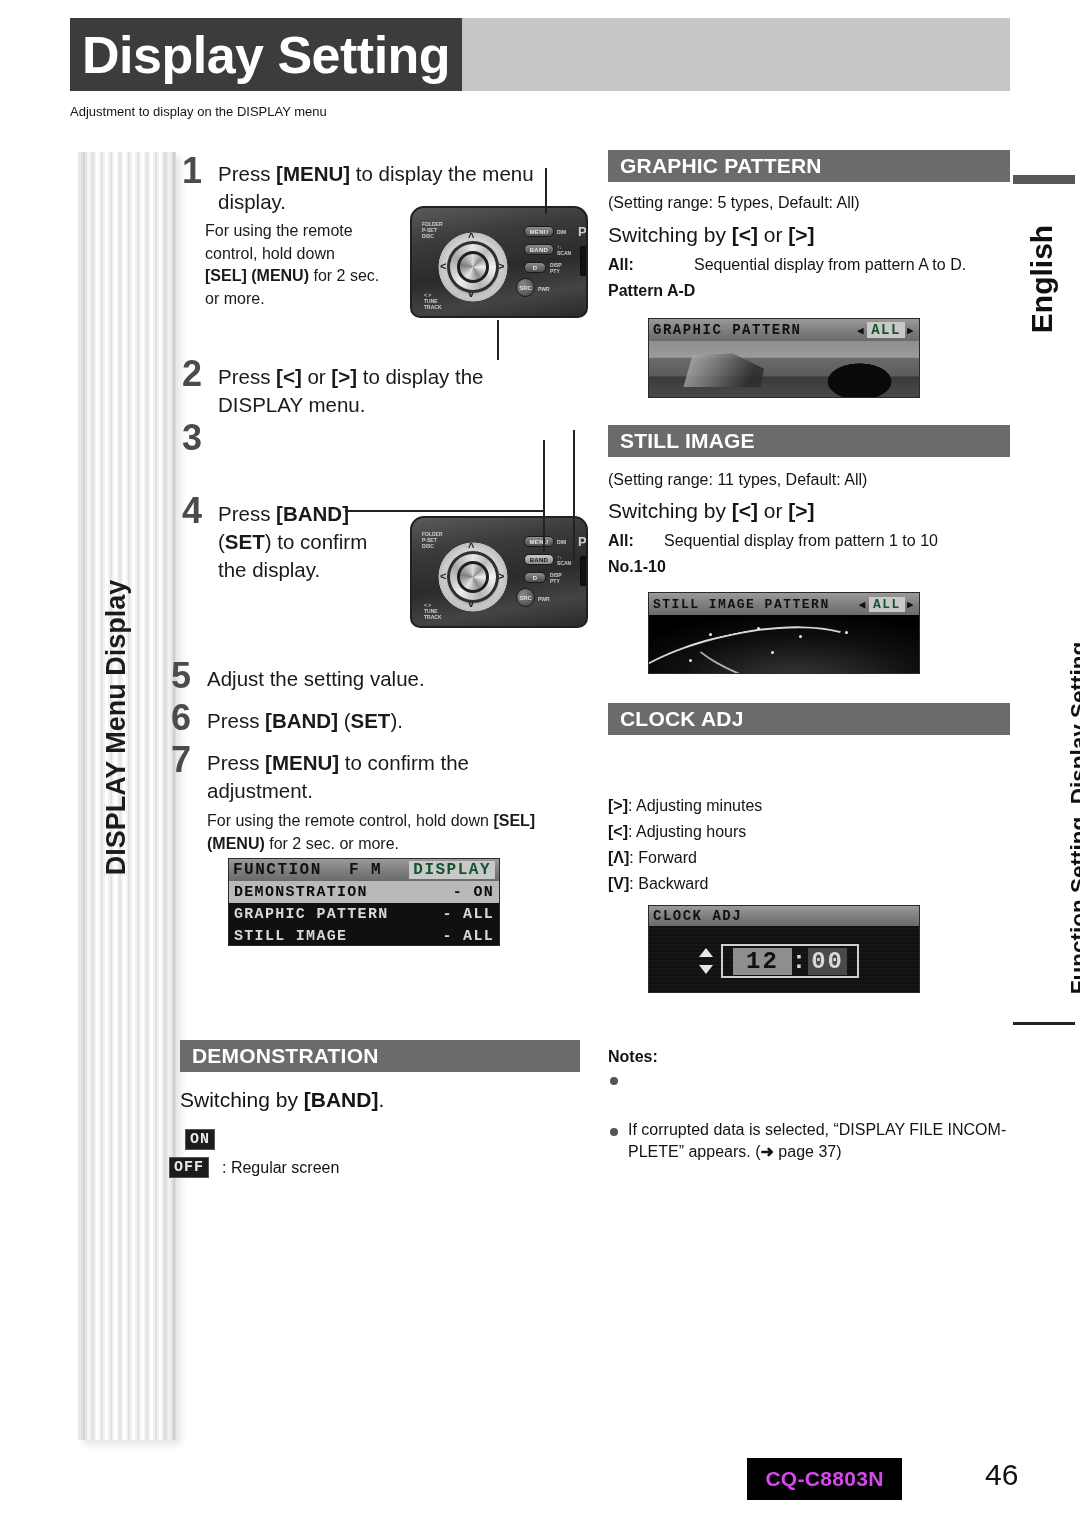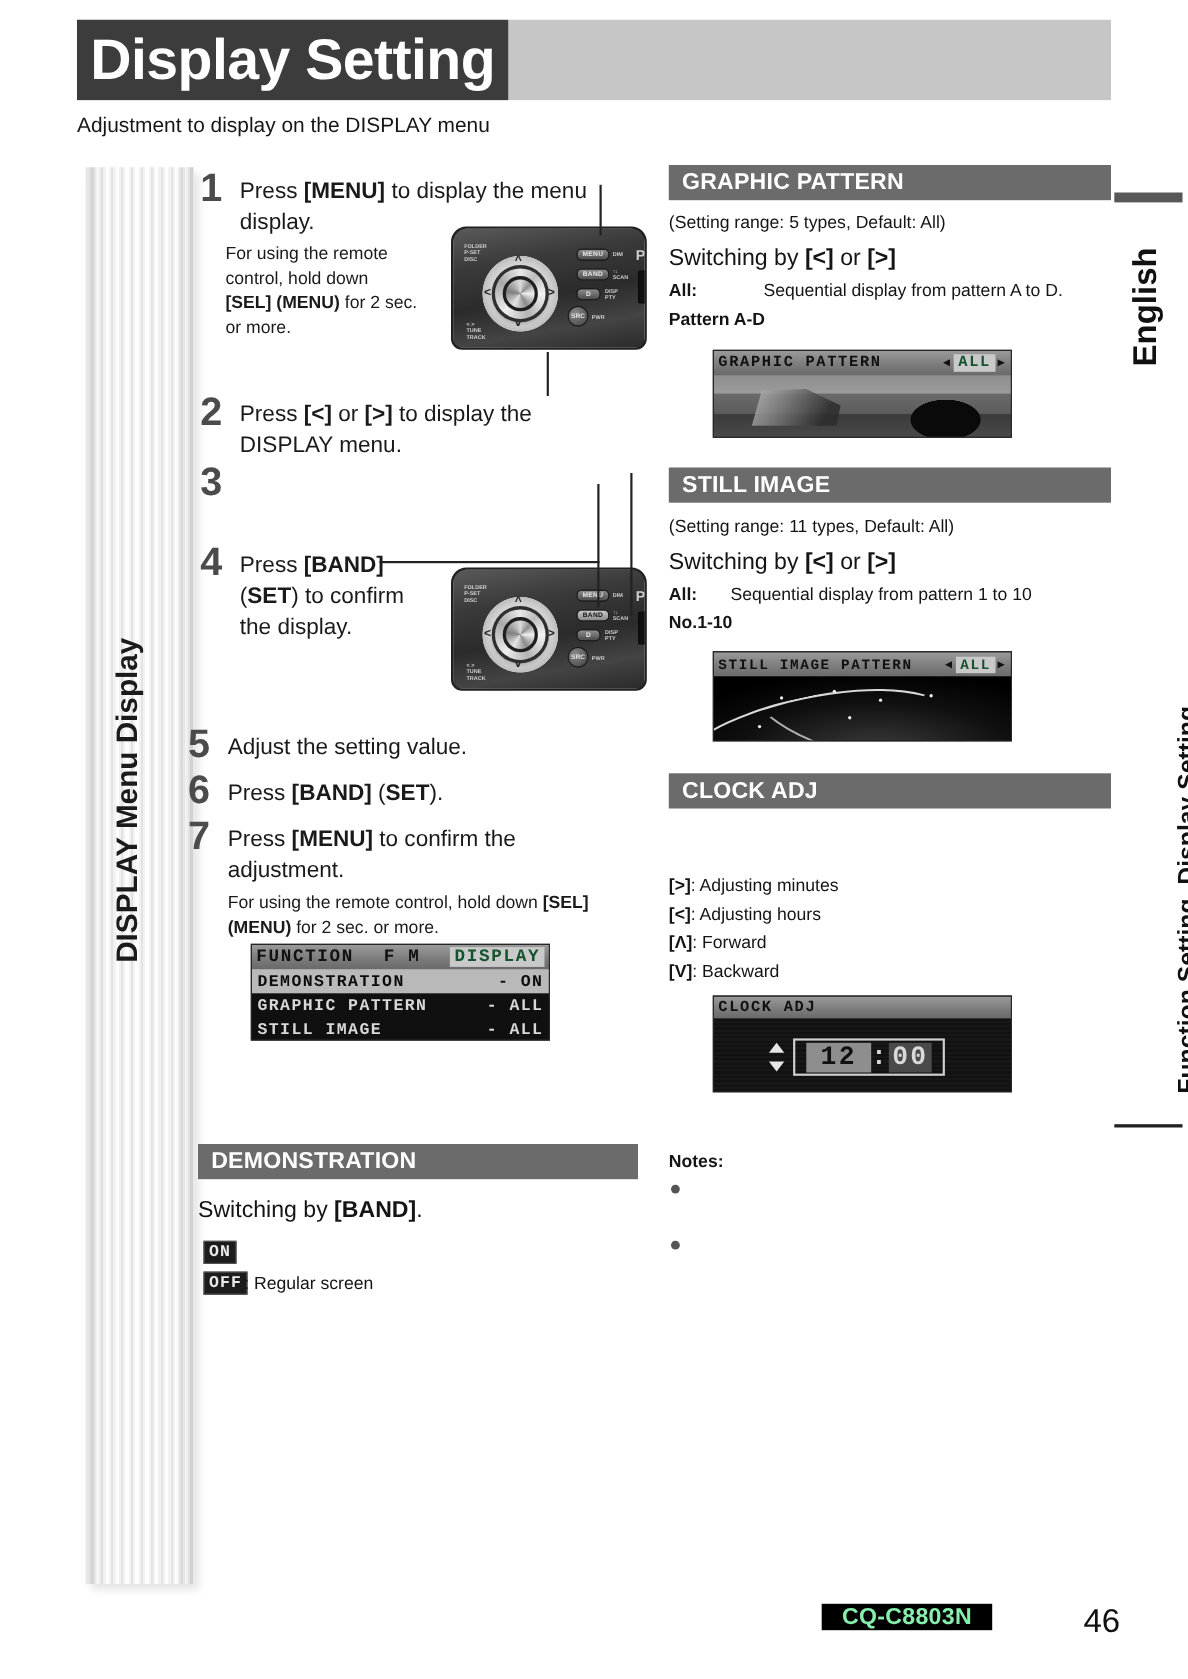--- a/index.html
+++ b/index.html
@@ -27,21 +27,21 @@
     position: absolute; left: 82px; top: 24px;
     width: 380px; height: 62px;
     color: #fff;
     font-size: 52px; font-weight: bold;
     letter-spacing: -0.5px;
     line-height: 62px;
     white-space: nowrap;
   }
   .hdr-sub {
     position: absolute; left: 70px; top: 104px;
-    font-size: 19px; color: #161616;
+    font-size: 13px; color: #161616;
     white-space: nowrap;
   }
 
   
   .stripes {
     position: absolute; left: 78px; top: 152px;
     width: 98px; height: 1288px;
     background:
       linear-gradient(90deg, rgba(0,0,0,0.10) 0%, rgba(0,0,0,0.0) 18%, rgba(0,0,0,0.0) 82%, rgba(0,0,0,0.09) 100%),
       repeating-linear-gradient(90deg,
@@ -256,21 +256,21 @@
   
   .line { position:absolute; background:#222; }
 
   
   .notes { position:absolute; font-size:16px; line-height:22px; color:#141414; }
   .bullet { position:absolute; width:8px; height:8px; border-radius:50%; background:#555; }
 
   
   .model {
     position:absolute; left:747px; top:1458px;
-    width:155px; height:24px; background:#000; color:#86efac;
+    width:155px; height:42px; background:#000; color:#d946ef;
     font-size:21px; font-weight:bold; letter-spacing:.3px;
     display:flex; align-items:center; justify-content:center;
   }
   .pageno {
     position:absolute; left:985px; top:1458px;
     font-size:30px; color:#111; font-weight:normal;
   }
 </style>
 </head>
 <body>
@@ -394,21 +394,21 @@
     </div>
   </div>
 
   <div class="secbar" style="left:180px; top:1040px; width:400px;">DEMONSTRATION</div>
   <div class="body-lg" style="left:180px; top:1087px;">Switching by <b>[BAND]</b>.</div>
 
   <div style="position:absolute; left:185px; top:1127px; width:26px;">
     <span class="onoff">ON</span>
   </div>
 
-  <div style="position:absolute; left:185px; top:1155px; width:36px;">
+  <div style="position:absolute; left:169px; top:1155px; width:36px;">
     <span class="onoff">OFF</span>
   </div>
   <div class="body-txt" style="left:222px; top:1157px;">: Regular screen</div>
 
   <div class="secbar" style="left:608px; top:150px; width:402px;">GRAPHIC PATTERN</div>
   <div class="body-txt" style="left:608px; top:192px;">(Setting range: 5 types, Default: All)</div>
   <div class="body-lg" style="left:608px; top:222px;">Switching by <b>[&lt;]</b> or <b>[&gt;]</b></div>
   <div class="body-txt" style="left:608px; top:254px; font-weight:bold;">All:</div>
   <div class="body-txt" style="left:694px; top:254px;">Sequential display from pattern A to D.</div>
   <div class="body-txt" style="left:608px; top:280px; font-weight:bold;">Pattern A-D</div>
@@ -482,17 +482,18 @@
         <span class="hh">12</span>
         <span>:</span>
         <span class="mm">00</span>
       </div>
     </div>
   </div>
 
   <div class="notes" style="left:608px; top:1046px; font-weight:bold;">Notes:</div>
   <div class="bullet" style="left:610px; top:1077px;"></div>
   <div class="bullet" style="left:610px; top:1128px;"></div>
+  <div class="notes" style="left:628px; top:1119px; width:385px;">If corrupted data is selected, “DISPLAY FILE INCOM-PLETE” appears. (<b>➜</b> page 37)</div>
 
   <div class="model">CQ-C8803N</div>
   <div class="pageno">46</div>
 
 </div>
 
 </body></html>

